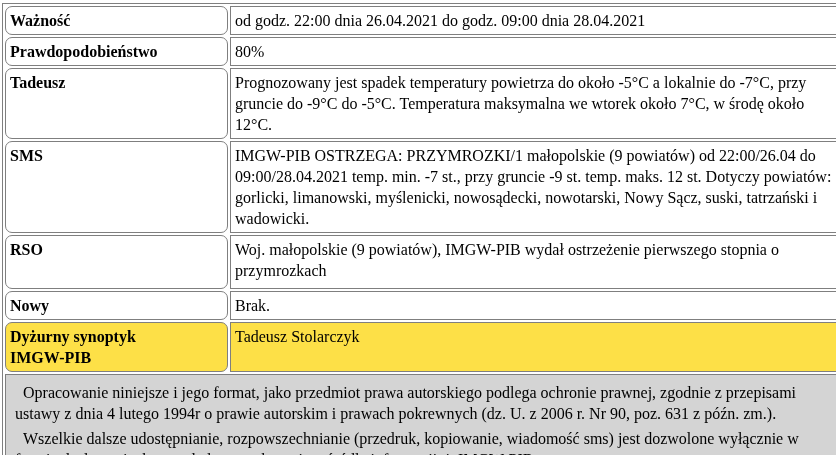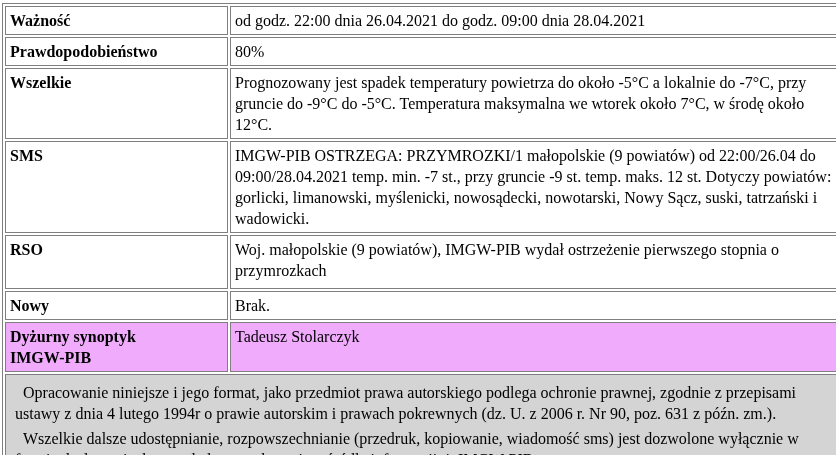--- a/index.html
+++ b/index.html
@@ -29,26 +29,27 @@
     padding: 3px 4px;
     vertical-align: top;
     line-height: 21px;
     background: #ffffff;
     overflow: hidden;
   }
   td.label-cell {
     width: 213px;
     font-weight: bold;
     white-space: pre-line;
+    border-radius: 7px;
   }
   td.value-cell {
     width: 598px;
   }
   tr.highlight td {
-    background: #f0abfc;
+    background: #fde047;
     margin-top: 14px;
   }
   td.footer-cell {
     background: #d4d4d4;
     padding: 3px 5px;
   }
   td.footer-cell p {
     margin: 4px;
     text-indent: 8px;
   }
@@ -64,21 +65,21 @@
     <tbody>
       <tr>
         <td class="label-cell">Ważność</td>
         <td class="value-cell">od godz. 22:00 dnia 26.04.2021 do godz. 09:00 dnia 28.04.2021</td>
       </tr>
       <tr>
         <td class="label-cell">Prawdopodobieństwo</td>
         <td class="value-cell">80%</td>
       </tr>
       <tr>
-        <td class="label-cell">Wszelkie</td>
+        <td class="label-cell">Tadeusz</td>
         <td class="value-cell">Prognozowany jest spadek temperatury powietrza do około -5°C a lokalnie do -7°C, przy gruncie do -9°C do -5°C. Temperatura maksymalna we wtorek około 7°C, w środę około 12°C.</td>
       </tr>
       <tr>
         <td class="label-cell">SMS</td>
         <td class="value-cell">IMGW-PIB OSTRZEGA: PRZYMROZKI/1 małopolskie (9 powiatów) od 22:00/26.04 do 09:00/28.04.2021 temp. min. -7 st., przy gruncie -9 st. temp. maks. 12 st. Dotyczy powiatów: gorlicki, limanowski, myślenicki, nowosądecki, nowotarski, Nowy Sącz, suski, tatrzański i wadowicki.</td>
       </tr>
       <tr>
         <td class="label-cell">RSO</td>
         <td class="value-cell rso-cell">Woj. małopolskie (9 powiatów), IMGW-PIB wydał ostrzeżenie pierwszego stopnia o przymrozkach</td>
       </tr>

